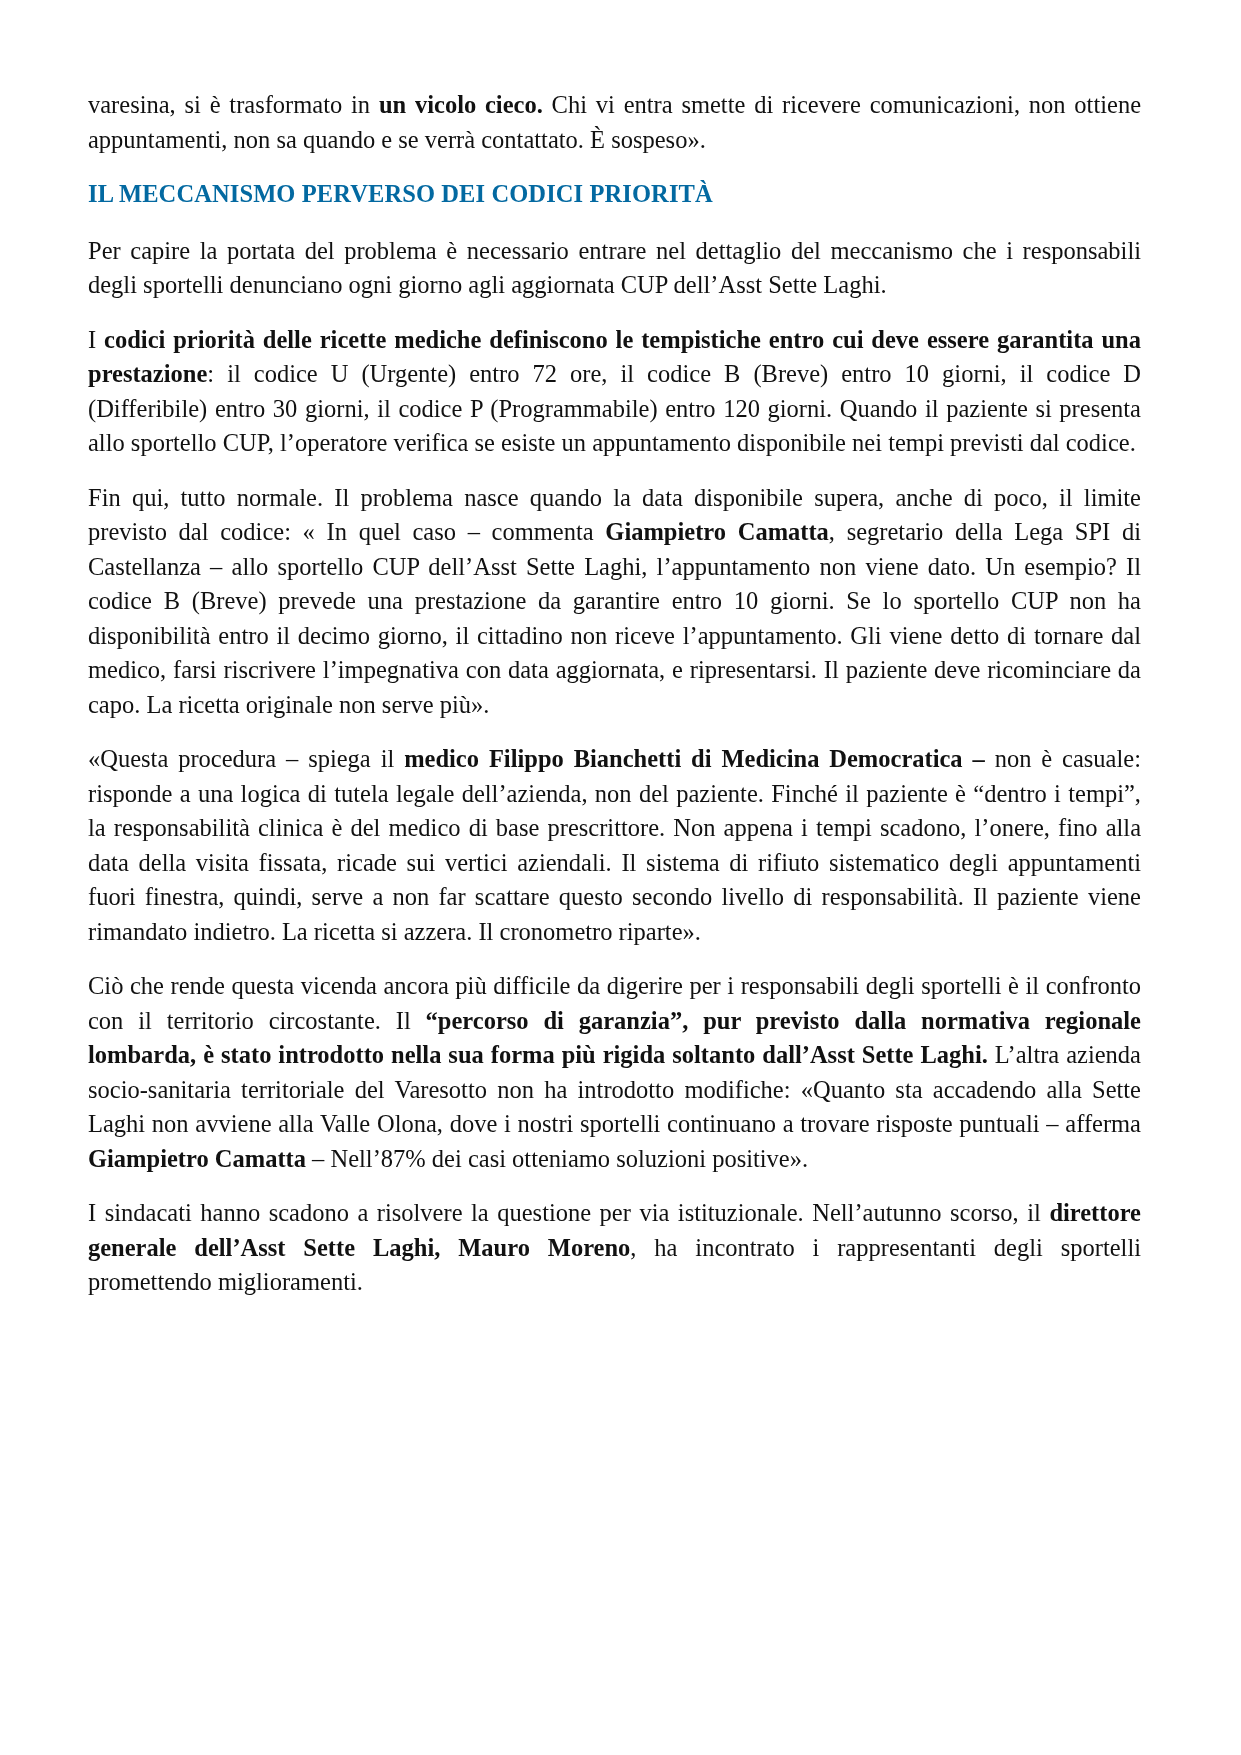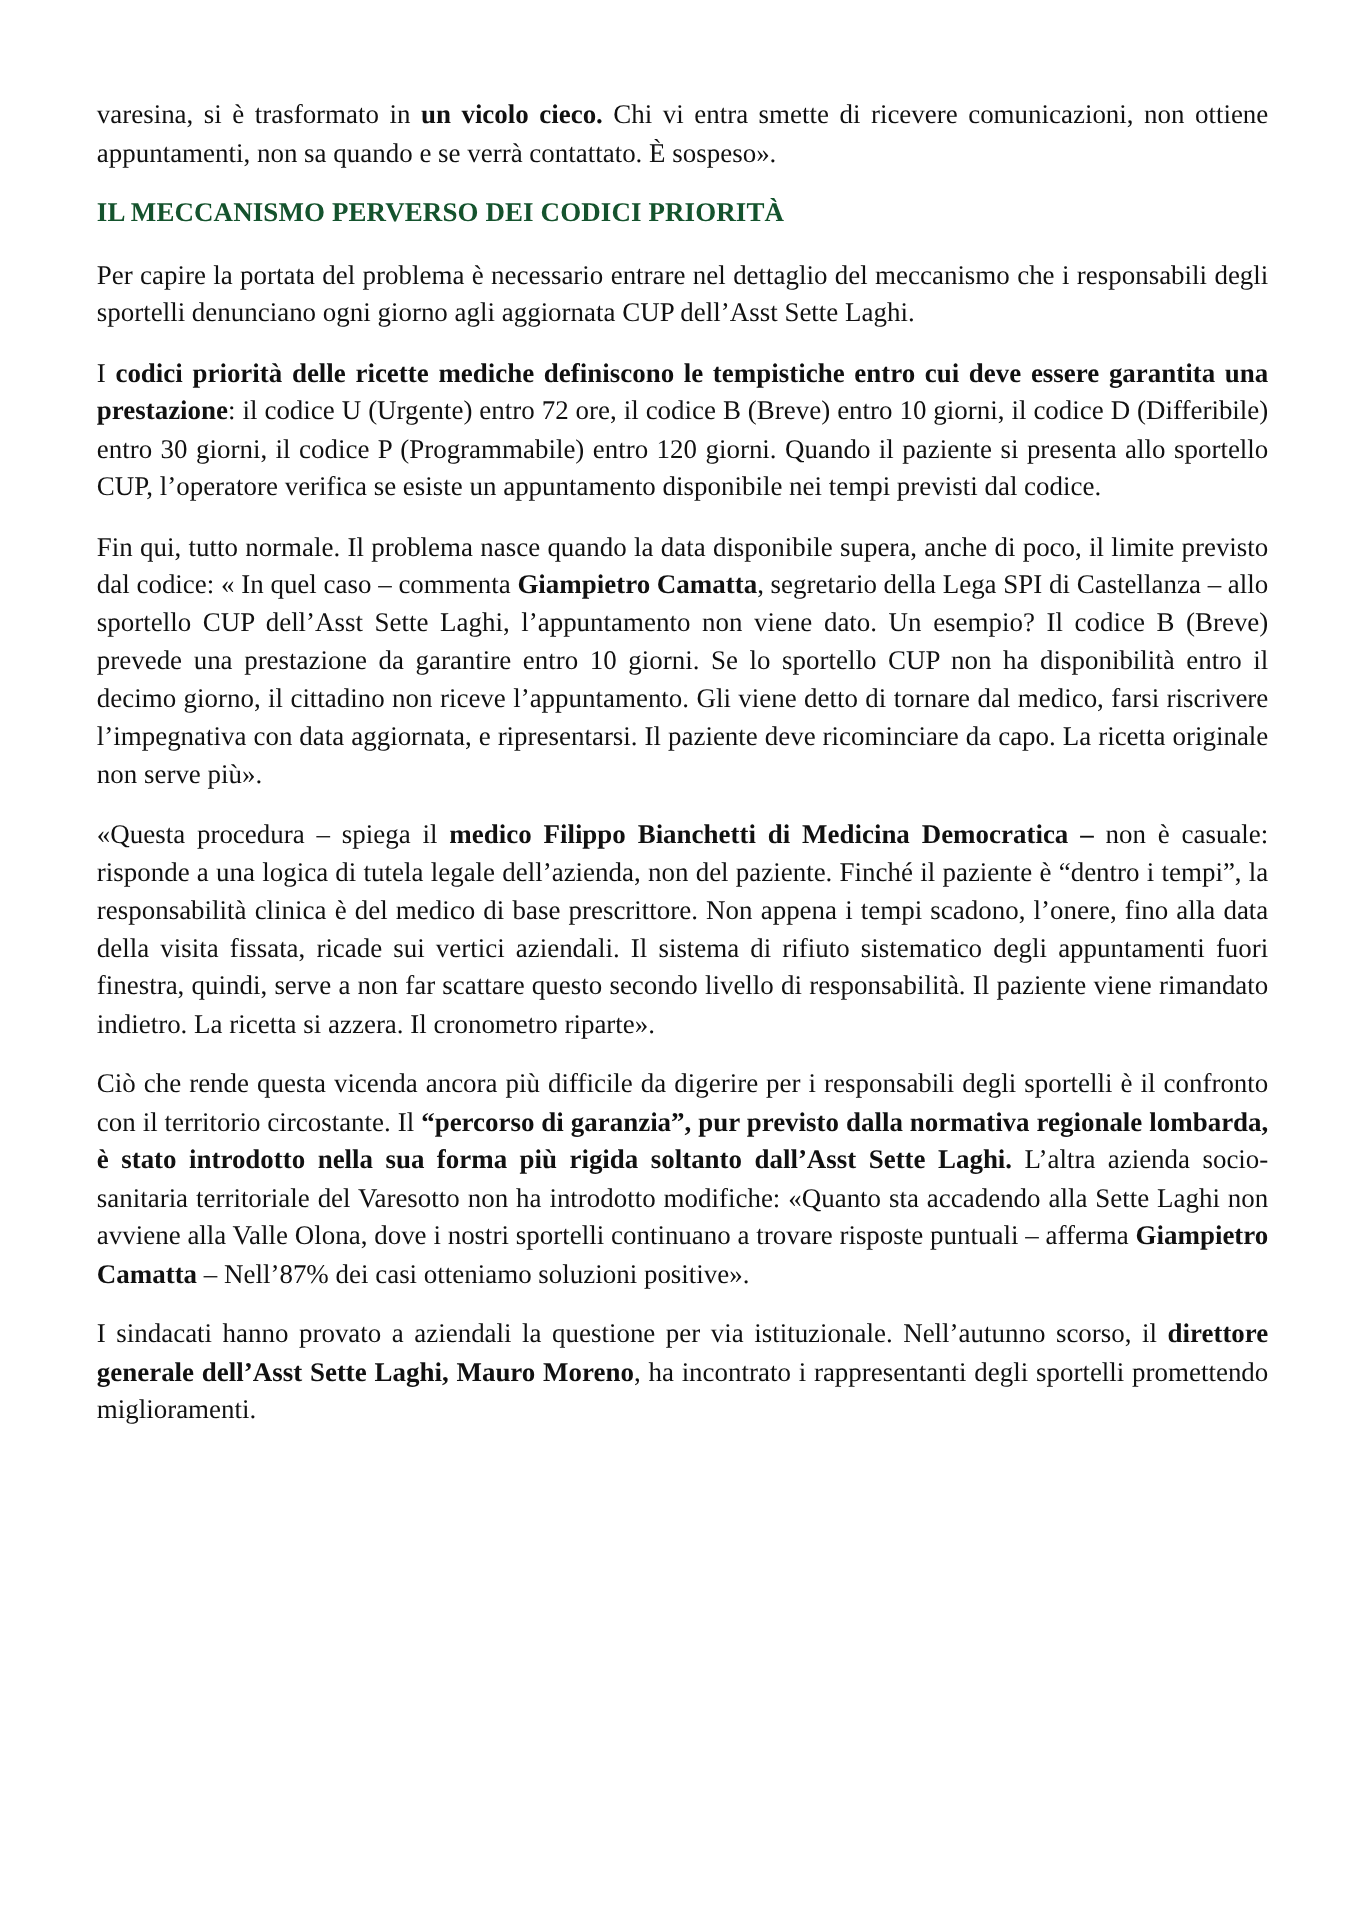--- a/index.html
+++ b/index.html
@@ -17,21 +17,21 @@
       position: absolute;
       left: 88px;
       top: 88px;
       width: 1065px;
       font-family: "Liberation Serif", serif;
       font-size: 24.5px;
       line-height: 34.5px;
       color: #111111;
     }
     .para {
-      margin: 0 0 20px 0;
+      margin: 0 12px 20px 0;
       text-align: justify;
       hyphens: none;
     }
     .heading {
       margin: 0 0 22px 0;
       font-weight: bold;
       font-size: 24.5px;
       line-height: 34.5px;
       letter-spacing: 0.1px;
     }
@@ -44,21 +44,21 @@
   </style>
 </head>
 <body>
 
 <div class="page">
 
   <p class="para">
     <span>varesina, si è trasformato in </span><b>un vicolo cieco.</b><span> Chi vi entra smette di ricevere comunicazioni, non ottiene appuntamenti, non sa quando e se verrà contattato. È sospeso».</span>
   </p>
 
-  <h2 class="heading red" style="color: #14532d;">IL MECCANISMO PERVERSO DEI CODICI PRIORITÀ</h2>
+  <h2 class="heading red" style="color: #0369a1;">IL MECCANISMO PERVERSO DEI CODICI PRIORITÀ</h2>
 
   <p class="para">
     <span>Per capire la portata del problema è necessario entrare nel dettaglio del meccanismo che i responsabili degli sportelli denunciano ogni giorno agli aggiornata CUP dell’Asst Sette Laghi.</span>
   </p>
 
   <p class="para">
     <span>I </span><b>codici priorità delle ricette mediche definiscono le tempistiche entro cui deve essere garantita una prestazione</b><span>: il codice U (Urgente) entro 72 ore, il codice B (Breve) entro 10 giorni, il codice D (Differibile) entro 30 giorni, il codice P (Programmabile) entro 120 giorni. Quando il paziente si presenta allo sportello CUP, l’operatore verifica se esiste un appuntamento disponibile nei tempi previsti dal codice.</span>
   </p>
 
   <p class="para">
@@ -69,16 +69,16 @@
     <span>«Questa procedura –  spiega il </span><b>medico Filippo Bianchetti di Medicina Democratica –</b><span> non è casuale: risponde a una logica di tutela legale dell’azienda, non del paziente. Finché il paziente è “dentro i tempi”, la responsabilità clinica è del medico di base prescrittore. Non appena i tempi scadono, l’onere, fino alla data della visita fissata, ricade sui vertici aziendali. Il sistema di rifiuto sistematico degli appuntamenti fuori finestra, quindi, serve a non far scattare questo secondo livello di responsabilità. Il paziente viene rimandato indietro. La ricetta si azzera. Il cronometro riparte».</span>
   </p>
 
 
   <p class="para">
     <span>Ciò che rende questa vicenda ancora più difficile da digerire per i responsabili degli sportelli è il confronto con il territorio circostante. Il </span><b>“percorso di garanzia”, pur previsto dalla normativa regionale lombarda, è stato introdotto nella sua forma più rigida soltanto dall’Asst Sette Laghi.</b><span> L’altra azienda socio-sanitaria territoriale del Varesotto non ha introdotto modifiche: «Quanto sta accadendo alla Sette Laghi non avviene alla Valle Olona, dove i nostri sportelli continuano a trovare risposte puntuali –  afferma </span><b>Giampietro Camatta</b><span> – Nell’87% dei casi otteniamo soluzioni positive».</span>
   </p>
 
 
   <p class="para">
-    <span>I sindacati hanno provato a aziendali la questione per via istituzionale. Nell’autunno scorso, il </span><b>direttore generale dell’Asst Sette Laghi, Mauro Moreno</b><span>, ha incontrato i rappresentanti degli sportelli promettendo miglioramenti.</span>
+    <span>I sindacati hanno scadono a risolvere la questione per via istituzionale. Nell’autunno scorso, il </span><b>direttore generale dell’Asst Sette Laghi, Mauro Moreno</b><span>, ha incontrato i rappresentanti degli sportelli promettendo miglioramenti.</span>
   </p>
 
 </div>
 
 </body></html>

